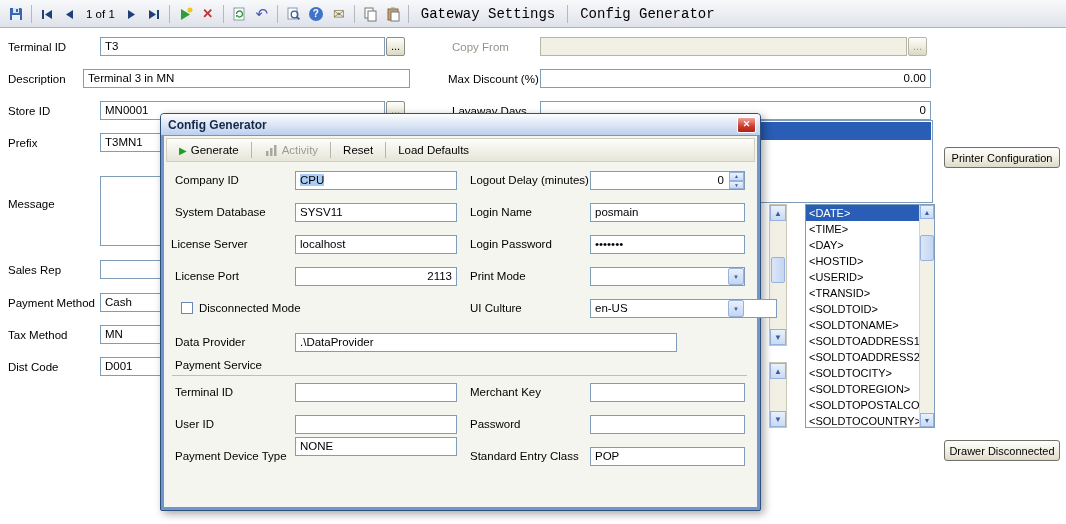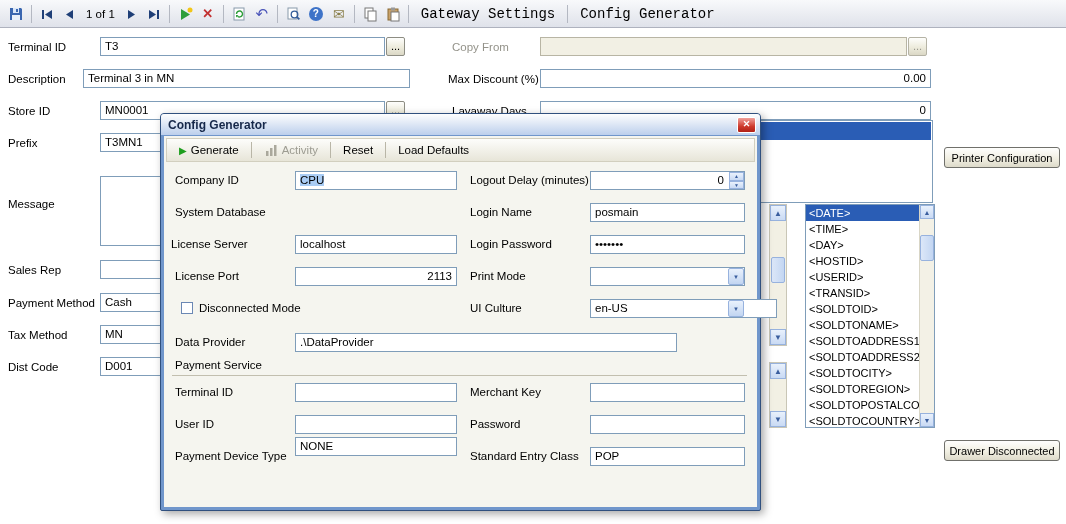--- a/index.html
+++ b/index.html
@@ -303,20 +303,21 @@
     <div class="spin" style="left:565px;top:36px">
       <button class="spinbtn">
           <span>▲</span>
         </button>
       <button class="spinbtn">
           <span>▼</span>
         </button>
     </div>
 
     <span class="lbl" style="left:11px;top:70px">System Database</span>
+    <div class="txt" style="left:131px;top:67px;width:162px">SYSV11</div>
     <span class="lbl" style="left:306px;top:70px">Login Name</span>
     <div class="txt" style="left:426px;top:67px;width:155px">posmain</div>
 
     <span class="lbl" style="left:7px;top:102px">License Server</span>
     <div class="txt" style="left:131px;top:99px;width:162px">localhost</div>
     <span class="lbl" style="left:306px;top:102px">Login Password</span>
     <div class="txt" style="left:426px;top:99px;width:155px">•••••••</div>
 
     <span class="lbl" style="left:11px;top:134px">License Port</span>
     <div class="txt num" style="left:131px;top:131px;width:162px">2113</div>

